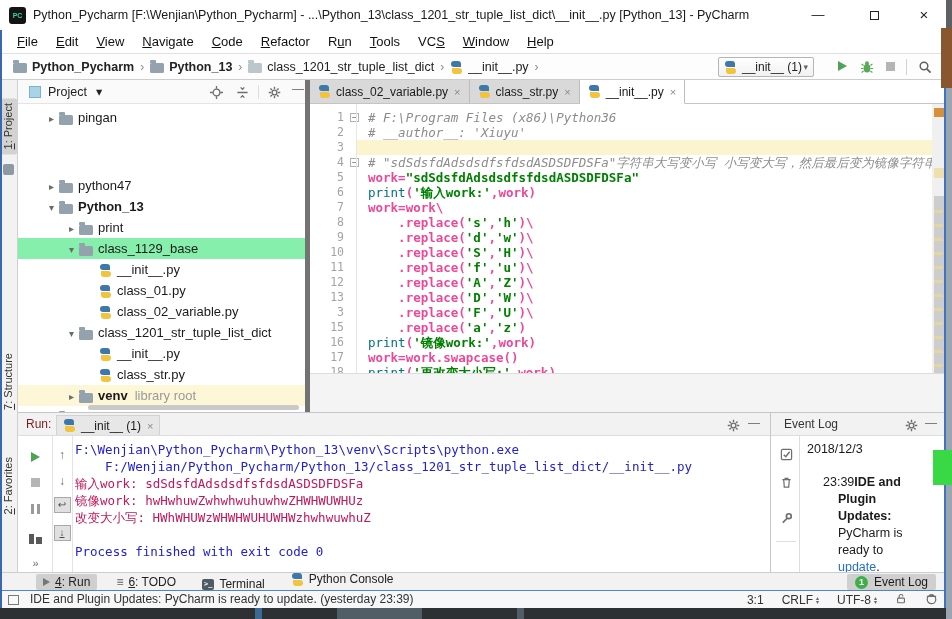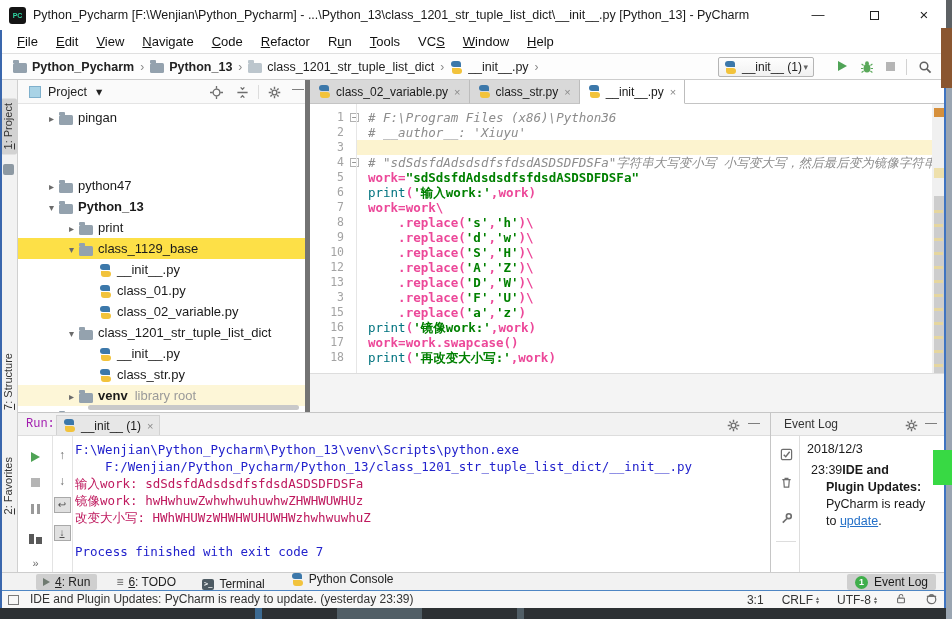--- a/index.html
+++ b/index.html
@@ -45,21 +45,21 @@
   .stripe-ic{position:absolute;left:3px;}
 
   
   #project-panel{position:absolute;left:18px;top:80px;width:292px;height:332px;background:#fff;border-right:5px solid #737373;overflow:hidden;}
   #project-header{position:absolute;left:0;top:0;width:100%;height:24px;background:#fafafa;border-bottom:1px solid #e4e4e4;}
   #project-header .ptitle{position:absolute;left:30px;top:0;line-height:24px;font-size:12.5px;color:#222;}
   .proj-square{position:absolute;left:11px;top:6px;width:12px;height:12px;background:#a9d3e6;border:1px solid #7fb0cc;}
   .ph-ic{position:absolute;top:5px;}
   #tree{position:absolute;left:0;top:24px;width:100%;height:308px;padding-top:3px;overflow:hidden;}
   .tree-row{height:21px;line-height:21px;font-size:13px;white-space:nowrap;}
-  .tree-row.sel{background:#fde047;}
+  .tree-row.sel{background:#86efac;}
   .tree-row.cream{background:#fdf6d7;}
   .tree-row .chev{display:inline-block;width:15px;color:#6b6b6b;font-size:10px;text-align:center;}
   .tree-row .lbl{margin-left:5px;}
   .tree-row .lbl.b{font-weight:bold;}
   .tree-row .sfx{margin-left:7px;color:#9a9a9a;}
   #proj-hscroll{position:absolute;left:70px;right:6px;bottom:2px;height:5px;background:#c9c9c9;border-radius:3px;}
 
   
   #editor{position:absolute;left:310px;top:80px;width:636px;height:332px;background:#fff;}
   #tabstrip{position:absolute;left:0;top:0;width:100%;height:24px;background:#fff;border-bottom:1px solid #c4c4c4;display:flex;}
@@ -85,42 +85,42 @@
   #editor-hband{position:absolute;left:0;top:293px;width:636px;height:39px;background:#f4f4f4;border-top:1px solid #ddd;}
   #vscroll{position:absolute;right:0;top:24px;width:14px;height:269px;background:#f0f0f0;}
   #vthumb{position:absolute;right:1px;top:92px;width:11px;height:177px;background:#cdcdcd;}
   .vtick{position:absolute;right:3px;width:9px;height:3px;background:#e5d69f;}
   #mark-orange{position:absolute;right:2px;top:4px;width:10px;height:9px;background:#d6903c;}
   #mark-cream{position:absolute;right:2px;top:64px;width:10px;height:10px;background:#eee0ac;}
 
   
   #run-panel{position:absolute;left:18px;top:412px;width:752px;height:160px;background:#fff;border-top:1px solid #c6c6c6;}
   #run-header{position:absolute;left:0;top:0;width:100%;height:23px;background:#f2f2f2;border-bottom:1px solid #ddd;}
-  #run-header .rlbl{position:absolute;left:8px;line-height:23px;font-size:12px;color:#a21caf;font-family:Liberation Mono, monospace;}
+  #run-header .rlbl{position:absolute;left:8px;line-height:23px;font-size:12px;color:#7f1d1d;}
   #run-tab{position:absolute;left:38px;top:2px;height:20px;display:flex;align-items:center;background:#e7e7e7;
            border:1px solid #d2d2d2;border-bottom:none;padding:0 6px;font-size:12px;}
   #run-tab .tlbl{margin:0 6px 0 5px;}
   #run-gear{position:absolute;right:30px;top:5px;} #run-min{position:absolute;right:10px;top:3px;}
   .rcol-div{position:absolute;top:23px;bottom:0;width:1px;background:#e3e3e3;}
   .rt-btn{position:absolute;width:18px;text-align:center;}
   #console{position:absolute;left:57px;top:23px;right:0;bottom:0;padding-top:5px;overflow:hidden;}
   .con-line{font:12.5px/17px "DejaVu Sans Mono",monospace;white-space:pre;color:#be185d;}
   .con-line.info{color:#2222cc;}
   .panel-min{color:#6e6e6e;font-size:12px;}
 
   
   #event-log{position:absolute;left:770px;top:412px;width:176px;height:160px;background:#fff;border-top:1px solid #c6c6c6;border-left:1px solid #c6c6c6;}
   #ev-header{position:absolute;left:0;top:0;width:100%;height:23px;background:#f2f2f2;border-bottom:1px solid #ddd;}
   #ev-header .etitle{position:absolute;left:13px;line-height:23px;font-size:12px;color:#333;}
   #ev-gear{position:absolute;right:28px;top:5px;} #ev-min{position:absolute;right:9px;top:3px;}
   .ev-tb{position:absolute;left:7px;width:16px;text-align:center;}
   #ev-tbdiv{position:absolute;left:5px;top:128px;width:20px;height:1px;background:#ddd;}
   #ev-vdiv{position:absolute;left:28px;top:23px;bottom:0;width:1px;background:#ddd;}
   #ev-content{position:absolute;left:36px;top:28px;width:126px;font-size:12.5px;line-height:17px;color:#1a1a1a;}
-  #ev-content .ev-text{margin:4px;padding-left:15px;text-indent:-15px;}
+  #ev-content .ev-text{margin:16px;padding-left:15px;text-indent:-15px;}
   #ev-content a{color:#2470c8;text-decoration:underline;}
 
   
   #bottom-bar{position:absolute;left:0;top:572px;width:946px;height:18px;background:#f2f2f2;border-top:1px solid #cdcdcd;
               display:flex;align-items:center;padding-left:36px;}
   .btab{display:inline-flex;align-items:center;height:16px;padding:0 7px;margin-right:12px;font-size:12px;color:#222;border-radius:2px;}
   .btab.sel{background:#cfcfcf;}
   .btab .blbl{margin-left:5px;}
   #ev-tab{position:absolute;right:10px;top:1px;height:16px;display:inline-flex;align-items:center;background:#cfcfcf;
           border-radius:2px;padding:0 8px;font-size:12px;}
@@ -303,20 +303,21 @@
       <div class="code-line"><span class="ln">1</span><span class="fold">−</span><span class="seg tok-c"># F:\Program Files (x86)\Python36</span></div>
       <div class="code-line"><span class="ln">2</span><span class="seg tok-c"># __author__: 'Xiuyu'</span></div>
       <div class="code-line"><span class="caret-bg"></span><span class="ln">3</span></div>
       <div class="code-line"><span class="ln">4</span><span class="fold">−</span><span class="seg tok-c"># "sdSdsfdAdsdsdfsfdsdASDSDFDSFa"字符串大写变小写 小写变大写，然后最后变为镜像字符串。</span></div>
       <div class="code-line"><span class="ln">5</span><span class="seg tok-p">work=</span><span class="seg tok-s">"sdSdsfdAdsdsdfsfdsdASDSDFDSFa"</span></div>
       <div class="code-line"><span class="ln">6</span><span class="seg tok-b">print</span><span class="seg tok-p">(</span><span class="seg tok-s">'输入work:'</span><span class="seg tok-p">,work)</span></div>
       <div class="code-line"><span class="ln">7</span><span class="seg tok-p">work=work\</span></div>
       <div class="code-line"><span class="ln">8</span><span class="seg tok-p">    .replace(</span><span class="seg tok-s">'s'</span><span class="seg tok-p">,</span><span class="seg tok-s">'h'</span><span class="seg tok-p">)\</span></div>
       <div class="code-line"><span class="ln">9</span><span class="seg tok-p">    .replace(</span><span class="seg tok-s">'d'</span><span class="seg tok-p">,</span><span class="seg tok-s">'w'</span><span class="seg tok-p">)\</span></div>
       <div class="code-line"><span class="ln">10</span><span class="seg tok-p">    .replace(</span><span class="seg tok-s">'S'</span><span class="seg tok-p">,</span><span class="seg tok-s">'H'</span><span class="seg tok-p">)\</span></div>
+      <div class="code-line"><span class="ln">11</span><span class="seg tok-p">    .replace(</span><span class="seg tok-s">'f'</span><span class="seg tok-p">,</span><span class="seg tok-s">'u'</span><span class="seg tok-p">)\</span></div>
       <div class="code-line"><span class="ln">12</span><span class="seg tok-p">    .replace(</span><span class="seg tok-s">'A'</span><span class="seg tok-p">,</span><span class="seg tok-s">'Z'</span><span class="seg tok-p">)\</span></div>
       <div class="code-line"><span class="ln">13</span><span class="seg tok-p">    .replace(</span><span class="seg tok-s">'D'</span><span class="seg tok-p">,</span><span class="seg tok-s">'W'</span><span class="seg tok-p">)\</span></div>
       <div class="code-line"><span class="ln">3</span><span class="seg tok-p">    .replace(</span><span class="seg tok-s">'F'</span><span class="seg tok-p">,</span><span class="seg tok-s">'U'</span><span class="seg tok-p">)\</span></div>
       <div class="code-line"><span class="ln">15</span><span class="seg tok-p">    .replace(</span><span class="seg tok-s">'a'</span><span class="seg tok-p">,</span><span class="seg tok-s">'z'</span><span class="seg tok-p">)</span></div>
       <div class="code-line"><span class="ln">16</span><span class="seg tok-b">print</span><span class="seg tok-p">(</span><span class="seg tok-s">'镜像work:'</span><span class="seg tok-p">,work)</span></div>
       <div class="code-line"><span class="ln">17</span><span class="seg tok-p">work=work.swapcase()</span></div>
       <div class="code-line"><span class="ln">18</span><span class="seg tok-b">print</span><span class="seg tok-p">(</span><span class="seg tok-s">'再改变大小写:'</span><span class="seg tok-p">,work)</span></div>
     </div>
   <div id="gutter-sep"></div>
   <div id="editor-hband"></div>
@@ -368,21 +369,21 @@
       <span class="rt-btn" style="left: 35px; top: 82px;"><span class="ic ic-soft-wrap">↩</span></span>
       <span class="rt-btn" style="left: 35px; top: 110px;"><span class="ic ic-scroll-to-end"><span class="se">↓</span></span></span>
     </div>
   <div id="console">
       <div class="con-line info">F:\Wenjian\Python_Pycharm\Python_13\venv\Scripts\python.exe</div>
       <div class="con-line info">    F:/Wenjian/Python_Pycharm/Python_13/class_1201_str_tuple_list_dict/__init__.py</div>
       <div class="con-line">输入work: sdSdsfdAdsdsdfsfdsdASDSDFDSFa</div>
       <div class="con-line">镜像work: hwHwhuwZwhwhwuhuwhwZHWHWUWHUz</div>
       <div class="con-line">改变大小写: HWhWHUWzWHWHWUHUWHWzhwhwuwhuZ</div>
       <div class="con-line">&nbsp;</div>
-      <div class="con-line info">Process finished with exit code 7</div>
+      <div class="con-line info">Process finished with exit code 0</div>
     </div>
 </div>
 
 <div id="event-log">
   <div id="ev-header">
     <span class="etitle">Event Log</span>
     <span id="ev-gear"><svg viewBox="0 0 14 14" width="13" height="13">
           <g stroke="#6e6e6e" stroke-width="1.5" fill="none">
             <circle cx="7" cy="7" r="2.6"></circle>
             <path d="M7 .8v2.4M7 10.8v2.4M.8 7h2.4M10.8 7h2.4M2.6 2.6l1.7 1.7M9.7 9.7l1.7 1.7M11.4 2.6L9.7 4.3M4.3 9.7l-1.7 1.7"></path>

